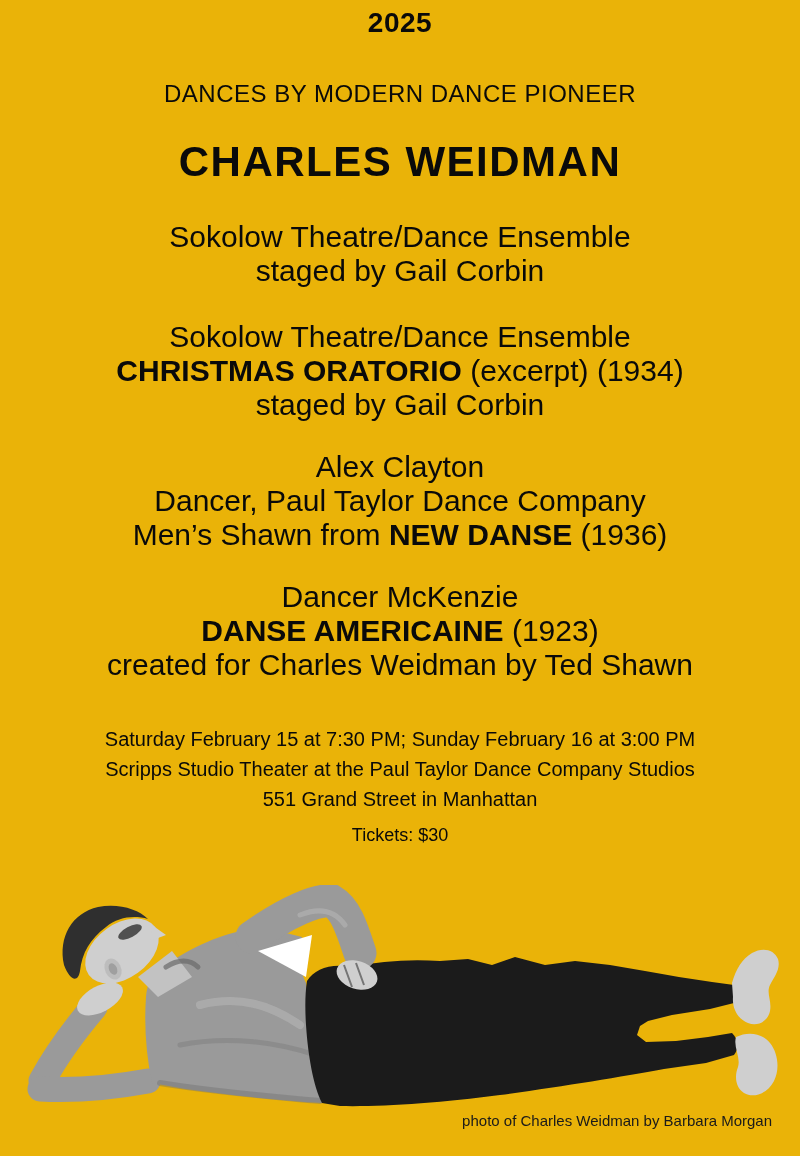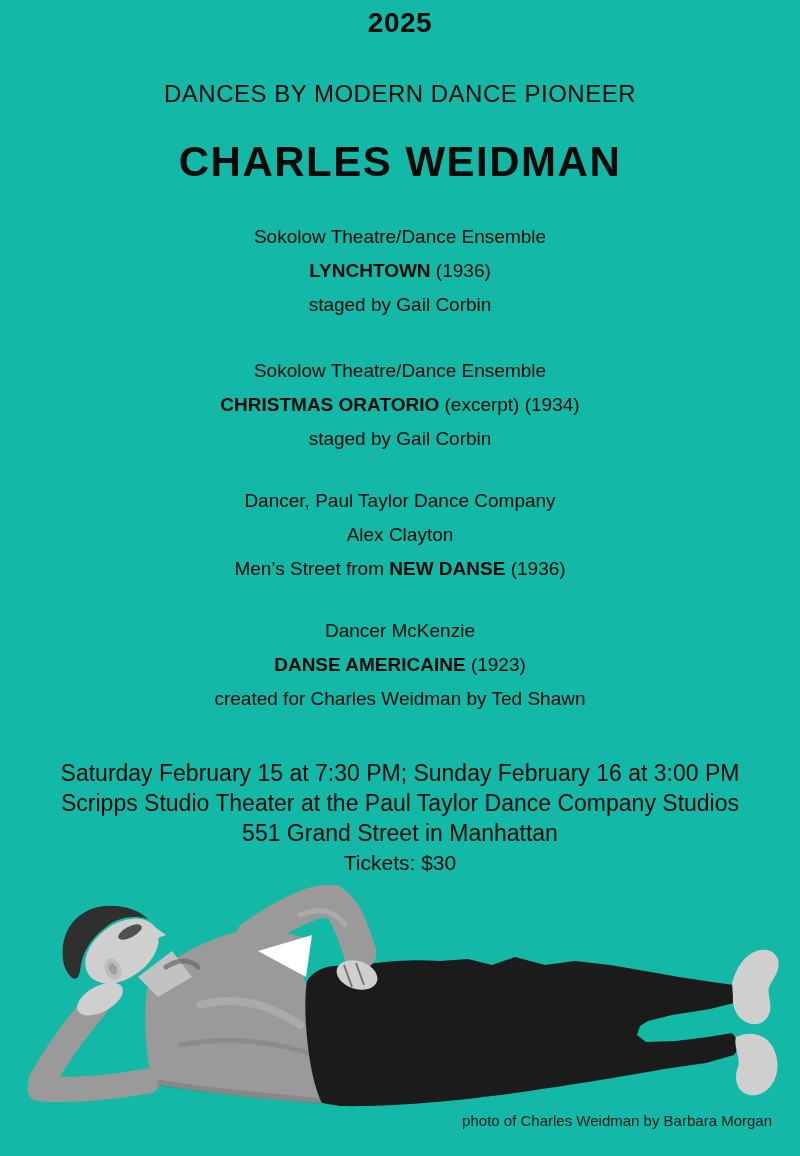--- a/index.html
+++ b/index.html
@@ -1,57 +1,56 @@
 <!DOCTYPE html>
 <html style="--shirt: #9a9a9a; --pants: #1b1b1b; --skin: #cfcfcf; --hair: #2f2f2f;"><head>
 <meta charset="utf-8">
 <style>
   html,body{margin:0;padding:0;background:#ffffff;}
   body{font-family:"Liberation Sans", sans-serif;color:#0a0a0a;}
-  .page{position:relative;width:800px;height:1156px;margin:0 auto;background:#14b8a6;overflow:hidden;text-align:center;}
+  .page{position:relative;width:800px;height:1156px;margin:0 auto;background:#eab308;overflow:hidden;text-align:center;}
   .year{margin:0;padding-top:8px;font-size:28px;font-weight:bold;line-height:30px;letter-spacing:.5px;}
   .subtitle{margin-top:40px;font-size:24px;font-weight:normal;line-height:32px;letter-spacing:.5px;}
   .main-title{margin-top:30px;font-size:42px;font-weight:bold;line-height:44px;letter-spacing:1.5px;}
-  .program{font-size:19px;line-height:34px;}
+  .program{font-size:30px;line-height:34px;}
   .program .work strong{font-weight:bold;}
   .g1{margin-top:36px;}
   .g2{margin-top:32px;}
   .g3{margin-top:28px;}
   .g4{margin-top:28px;}
-  .details{margin-top:42px;font-size:23px;line-height:30px;}
-  .tickets{margin-top:0;font-size:21px;line-height:30px;}
+  .details{margin-top:42px;font-size:20px;line-height:30px;}
+  .tickets{margin-top:6px;font-size:18px;line-height:30px;}
   .photo-wrap{position:absolute;left:0;top:885px;width:800px;height:235px;}
   .photo-wrap svg{display:block;width:800px;height:235px;}
   .caption{position:absolute;top:1112px;right:28px;font-size:15px;line-height:18px;color:#1a1a1a;text-align:right;}
 </style>
 </head>
 <body>
 
 <div class="page">
 
   <div class="year">2025</div>
   <div class="subtitle">DANCES BY MODERN DANCE PIONEER</div>
   <div class="main-title">CHARLES WEIDMAN</div>
 
   <div class="program g1">
     <div>Sokolow Theatre/Dance Ensemble</div>
-    <div class="work"><span></span><strong>LYNCHTOWN</strong><span> (1936)</span></div>
     <div>staged by Gail Corbin</div>
   </div>
 
   <div class="program g2">
     <div>Sokolow Theatre/Dance Ensemble</div>
     <div class="work"><span></span><strong>CHRISTMAS ORATORIO</strong><span> (excerpt) (1934)</span></div>
     <div>staged by Gail Corbin</div>
   </div>
 
   <div class="program g3">
+    <div>Alex Clayton</div>
     <div>Dancer, Paul Taylor Dance Company</div>
-    <div>Alex Clayton</div>
-    <div class="work"><span>Men’s Street from </span><strong>NEW DANSE</strong><span> (1936)</span></div>
+    <div class="work"><span>Men’s Shawn from </span><strong>NEW DANSE</strong><span> (1936)</span></div>
   </div>
 
   <div class="program g4">
     <div>Dancer McKenzie</div>
     <div class="work"><span></span><strong>DANSE AMERICAINE</strong><span> (1923)</span></div>
     <div>created for Charles Weidman by Ted Shawn</div>
   </div>
 
   <div class="details">
     <div>Saturday February 15 at 7:30 PM; Sunday February 16 at 3:00 PM</div>

